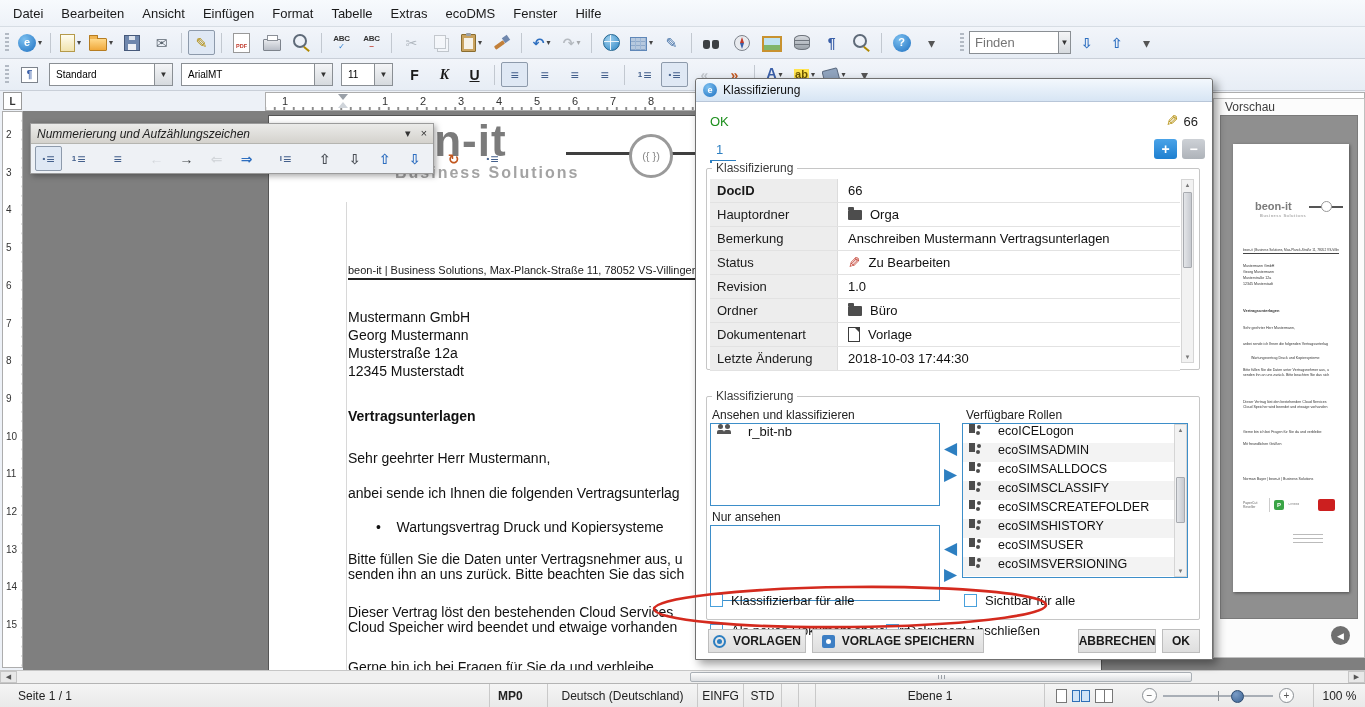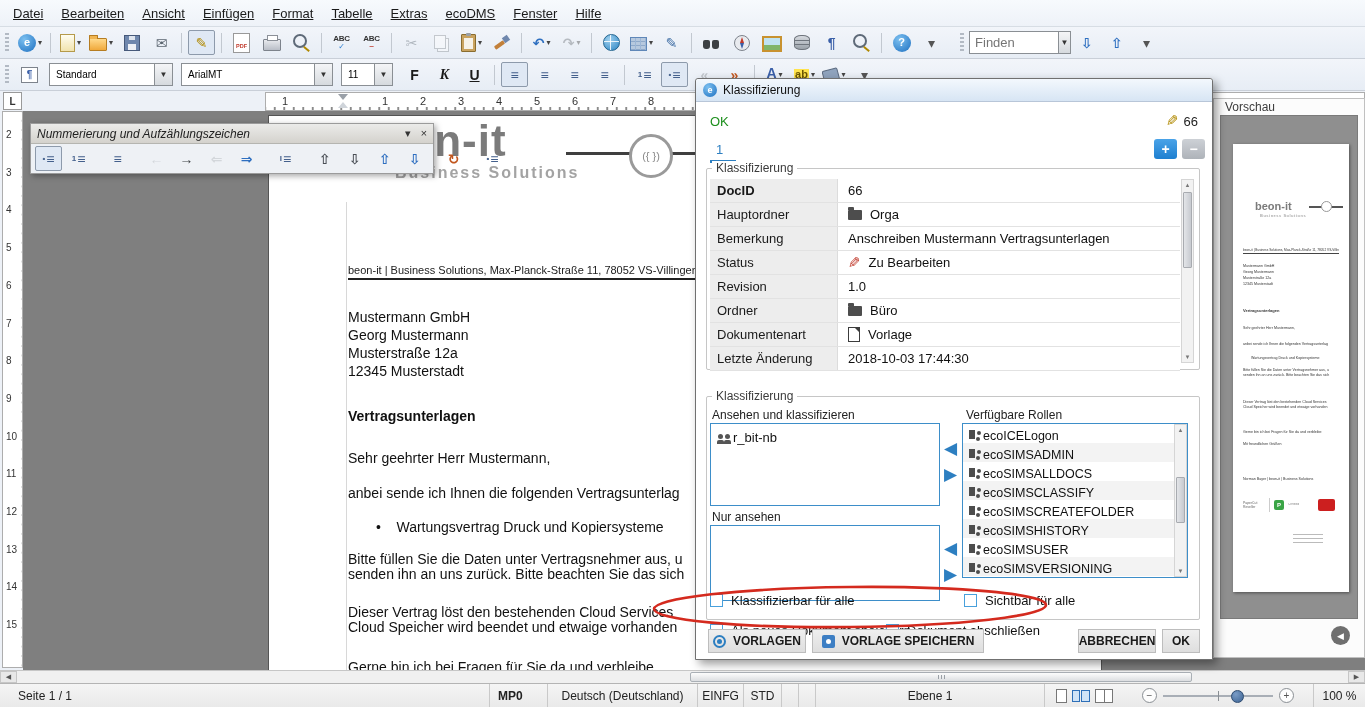--- a/index.html
+++ b/index.html
@@ -1,21 +1,21 @@
 <!DOCTYPE html>
 <html><head>
 <meta charset="utf-8">
 <style>
   html,body{margin:0;padding:0;width:1365px;height:707px;overflow:hidden;
     font-family:"Liberation Sans","DejaVu Sans",sans-serif;background:#edf1f7;}
   .app{position:relative;width:1365px;height:707px;display:flex;flex-direction:column;}
   
   .menubar{height:26px;display:flex;align-items:center;background:linear-gradient(#f7fafd,#eef2f8);
     border-bottom:1px solid #d7dde4;font-size:13px;color:#1a1a1a;padding-left:4px;z-index:20;}
-  .mitem{padding:2px 9px;cursor:default;text-decoration:underline;}
+  .mitem{padding:2px 9px;cursor:default;}
   
   .tbrow{height:31px;display:flex;align-items:center;background:linear-gradient(#f2f5fa,#e7edf5);
     border-bottom:1px solid #c9cfd8;z-index:20;position:relative;}
   .grip{width:4px;height:20px;margin:0 5px;background:repeating-linear-gradient(to bottom,#b3bac4 0 2px,transparent 2px 4px);}
   .tbicons{display:flex;align-items:center;gap:3px;padding:0 2px;}
   .tsep{width:1px;height:20px;background:#c2c8d0;margin:0 3px;}
   .ticon{height:23px;min-width:23px;display:flex;align-items:center;justify-content:center;gap:1px;
     border:1px solid transparent;border-radius:2px;padding:0 1px;position:relative;}
   .ticon.boxed{border-color:#8d9aab;background:#dfe8f4;}
   .ticon.dis{opacity:.42;}
@@ -171,21 +171,21 @@
   .fval{flex:1;display:flex;align-items:center;gap:8px;padding-left:10px;background:#fff;color:#111;}
   .ic-folder{width:14px;height:10px;background:#4d4d4d;border-radius:1px;position:relative;}
   .ic-folder::before{content:"";position:absolute;top:-3px;left:0;width:6px;height:3px;background:#4d4d4d;border-radius:1px 1px 0 0;}
   .ic-page{width:10px;height:13px;background:#fff;border:1px solid #3c3c3c;position:relative;}
   .ic-page::after{content:"";position:absolute;right:0;top:0;border-left:4px solid transparent;border-top:4px solid #3c3c3c;}
   .ic-pen{color:#c0392b;font-size:15px;font-weight:700;transform:scaleX(-1);line-height:1;}
   .vsb{position:absolute;width:13px;background:#f2f2f2;border:1px solid #d5d5d5;box-sizing:border-box;}
   .vsb .sarr{position:absolute;left:0;right:0;height:10px;display:flex;align-items:center;justify-content:center;font-size:6px;color:#777;}
   .vsb .thumb{position:absolute;left:1px;right:1px;background:linear-gradient(to right,#e3e5e8,#c7cad0);border:1px solid #a8abb0;border-radius:1px;}
   .bluelist{position:absolute;background:#fff;border:1px solid #3d8ec9;box-sizing:border-box;}
-  .bluelist .item{display:flex;align-items:flex-end;gap:1px;height:21px;padding:0 6px;font-size:13px;color:#111;}
+  .bluelist .item{display:flex;align-items:flex-start;gap:16px;height:21px;padding:0 6px;font-size:13px;color:#111;}
   .roles .item{height:19px;font-size:12.5px;}
   .roles .item.alt{background:#f3f3f3;}
   .ic-group{position:relative;width:15px;height:11px;}
   .ic-group::before{content:"";position:absolute;left:1px;top:0;width:5px;height:5px;border-radius:50%;background:#555;box-shadow:7px 0 0 #555;}
   .ic-group::after{content:"";position:absolute;left:0;top:6px;width:7px;height:4px;border-radius:2px 2px 0 0;background:#555;box-shadow:7px 0 0 #555;}
   .roleic{position:relative;width:13px;height:13px;}
   .roleic::before{content:"";position:absolute;left:0;top:0;width:6px;height:9px;background:#4d4d4d;}
   .roleic::after{content:"";position:absolute;right:1px;top:1px;width:4px;height:4px;border-radius:50%;background:#4d4d4d;box-shadow:-1px 6px 0 0 #4d4d4d;}
   .xfer{position:absolute;color:#2d7fc1;font-size:17px;line-height:1;}
   .dlbl{position:absolute;font-size:12px;color:#222;}

